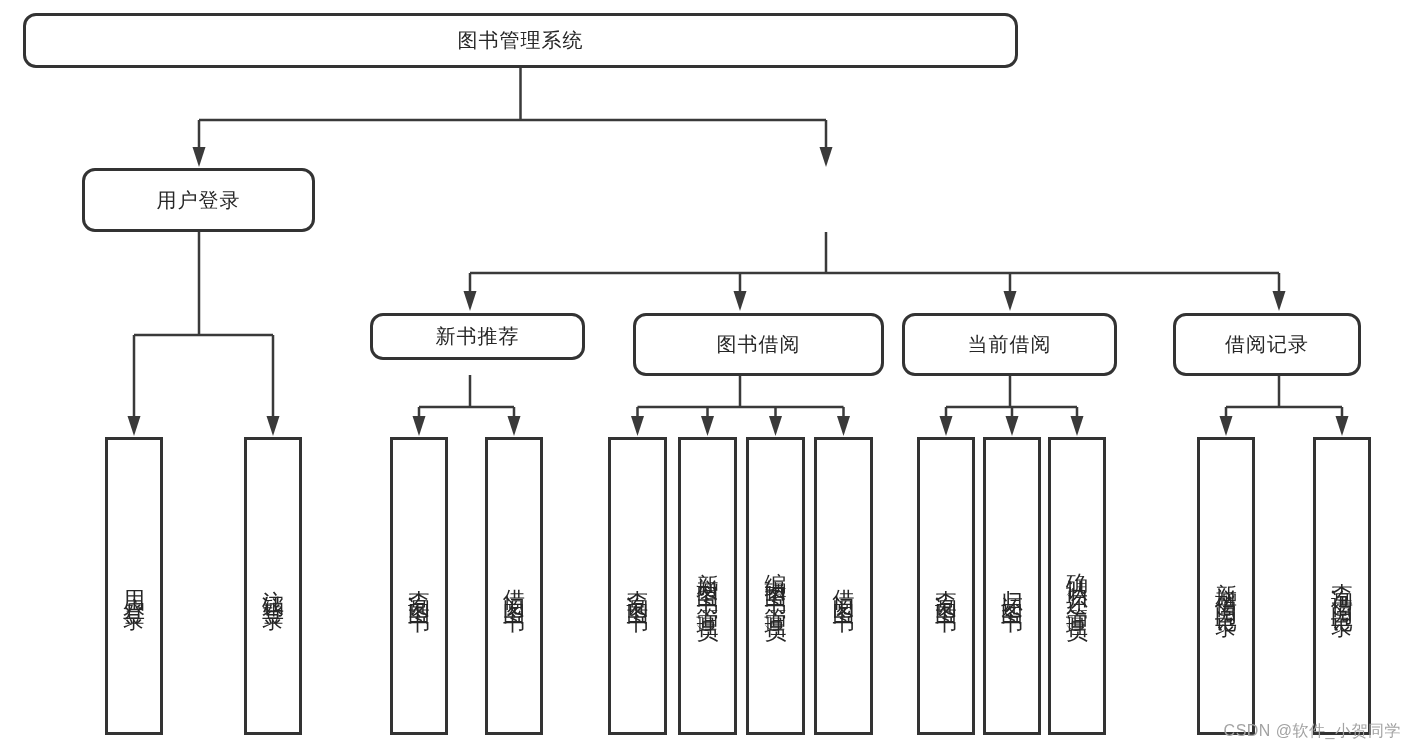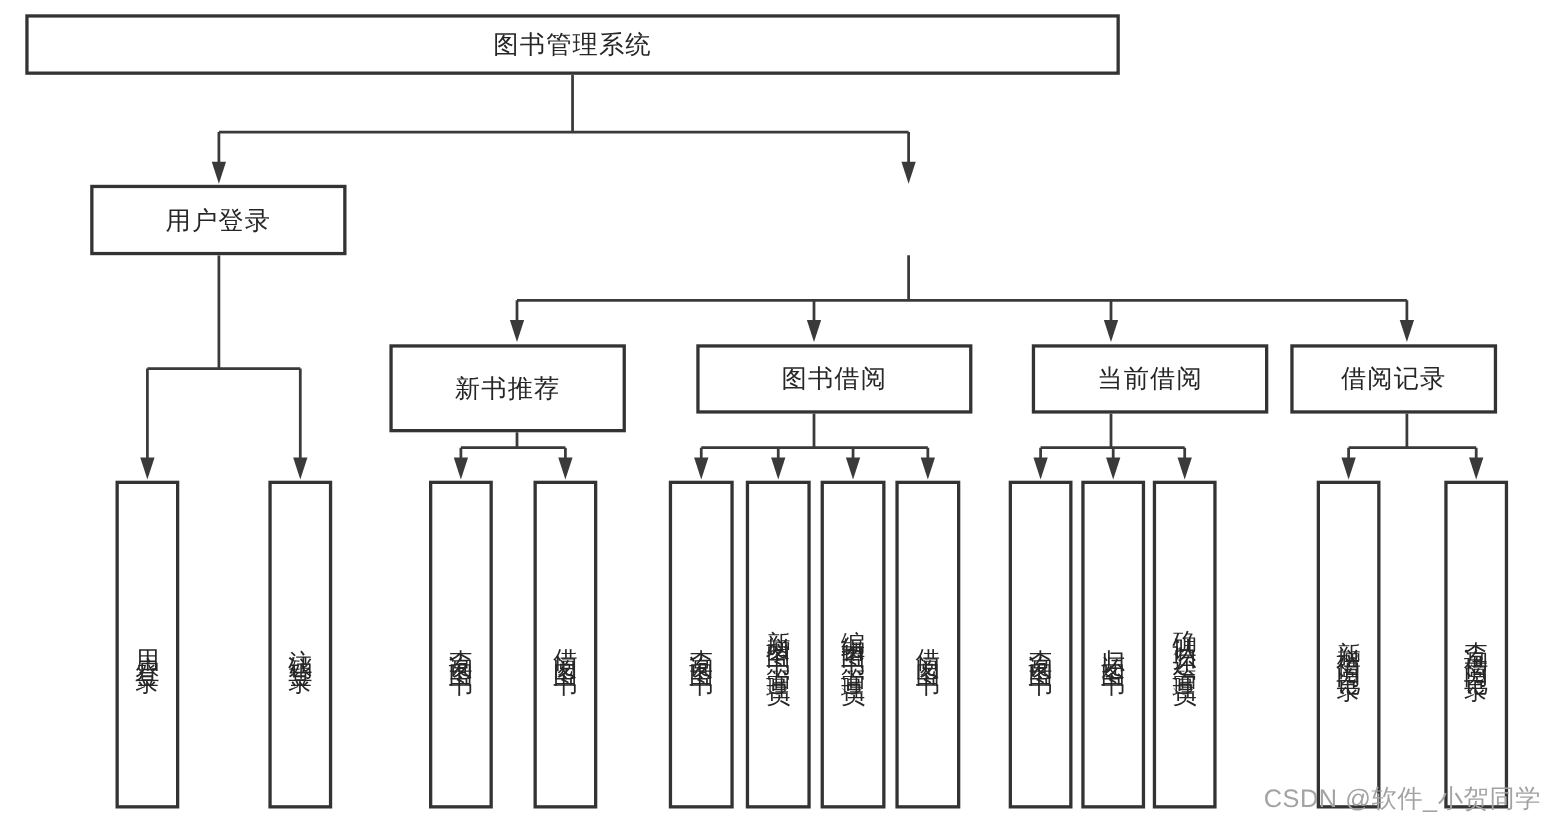--- a/index.html
+++ b/index.html
@@ -18,33 +18,33 @@
   }
   .wires{position:absolute;left:0;top:0;pointer-events:none;}
   .node{
     position:absolute;
     box-sizing:border-box;
     background:#ffffff;
     border:3px solid var(--border);
     display:flex;align-items:center;justify-content:center;
     color:var(--text);
   }
-  .hbox{font-size:23px;letter-spacing:1px;white-space:nowrap;}
+  .hbox{font-size:20px;letter-spacing:1px;white-space:nowrap;border-radius:13px;}
   .vbox .vtext{
     writing-mode:vertical-rl;
     text-orientation:mixed;
     font-size:22px;
     line-height:1;
     letter-spacing:7px;
     white-space:nowrap;
   }
   .watermark{
     position:absolute;
     right:4px;bottom:5px;
-    font-size:23px;
+    font-size:16px;
     color:var(--wm);
     letter-spacing:0.5px;
     white-space:nowrap;
   }
 </style>
 </head>
 <body>
 
 <div class="canvas">
 
@@ -82,27 +82,27 @@
   </svg>
 
   <div class="node hbox" style="left:23px;top:13px;width:995px;height:55px">
     <span>图书管理系统</span>
   </div>
 
   <div class="node hbox" style="left:82px;top:168px;width:233px;height:64px">
     <span>用户登录</span>
   </div>
 
-  <div class="node hbox" style="left:354px;top:313px;width:215px;height:80px">
+  <div class="node hbox" style="left:370px;top:313px;width:215px;height:47px">
     <span>新书推荐</span>
   </div>
   <div class="node hbox" style="left:633px;top:313px;width:251px;height:63px">
     <span>图书借阅</span>
   </div>
-  <div class="node hbox" style="left:938px;top:313px;width:215px;height:63px">
+  <div class="node hbox" style="left:902px;top:313px;width:215px;height:63px">
     <span>当前借阅</span>
   </div>
   <div class="node hbox" style="left:1173px;top:313px;width:188px;height:63px">
     <span>借阅记录</span>
   </div>
 
   <div class="node vbox" style="left:105px;top:437px;width:58px;height:298px">
     <span class="vtext">用户登录</span>
   </div>
   <div class="node vbox" style="left:244px;top:437px;width:58px;height:298px">

